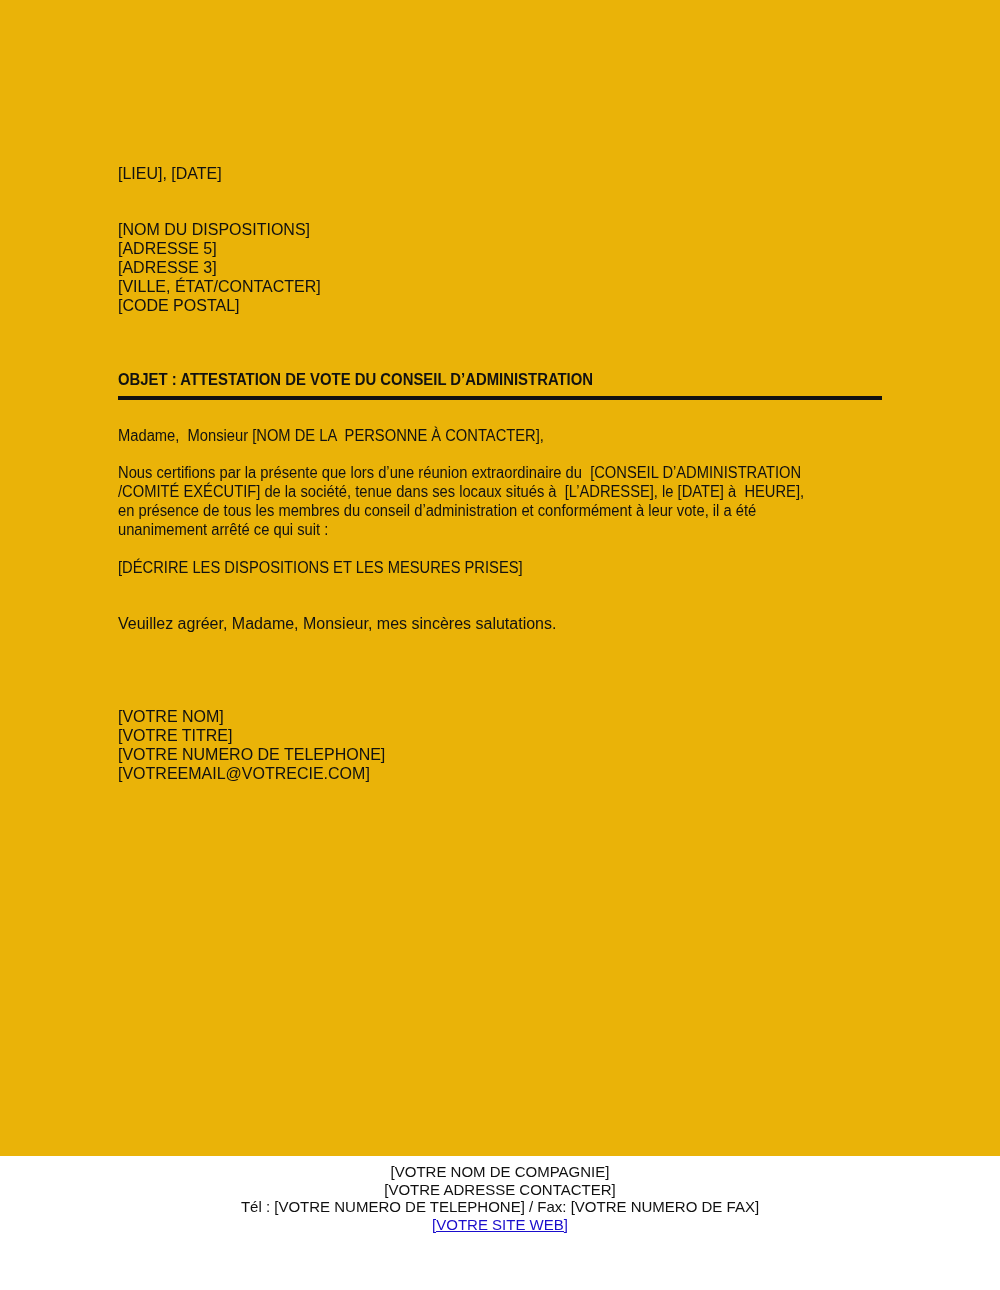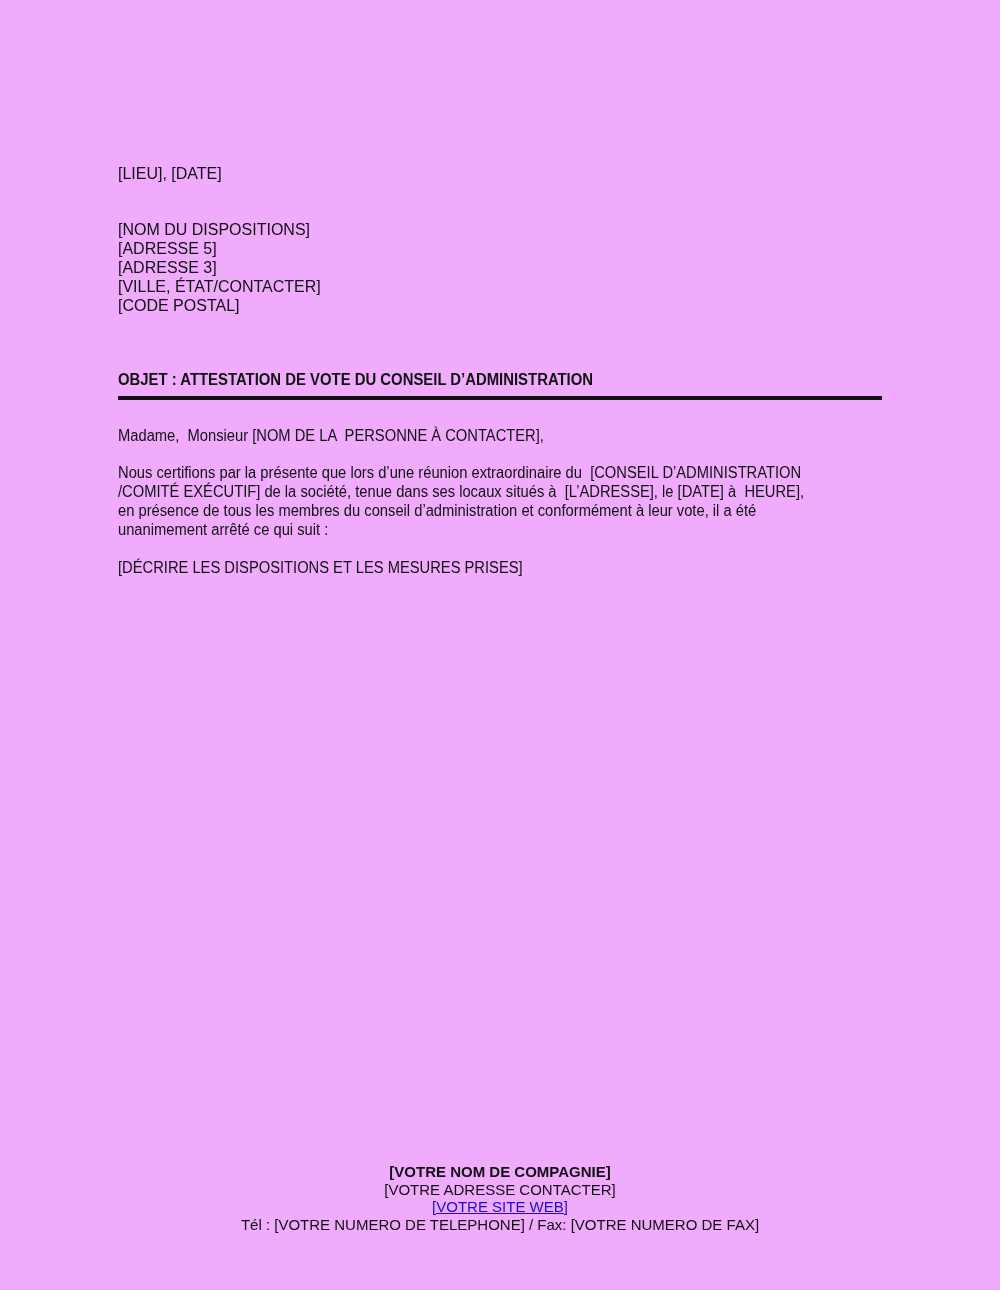--- a/index.html
+++ b/index.html
@@ -12,22 +12,22 @@
       height: 1290px;
       position: relative;
       overflow: hidden;
       font-family: "Liberation Sans", sans-serif;
       color: #111111;
     }
     .page {
       position: absolute;
       left: 0; top: 0;
       width: 1000px;
-      height: 1290px;
-      background: #f0abfc;
+      height: 1156px;
+      background: #eab308;
     }
     .block {
       position: absolute;
       left: 118px;
       font-size: 16px;
       line-height: 19px;
     }
     .line { display: block; white-space: pre; }
     .place-date { top: 164px; }
     .recipient { top: 220px; }
@@ -62,21 +62,21 @@
     .signature { top: 707px; }
     .footer {
       position: absolute;
       left: 0;
       top: 1163px;
       width: 1000px;
       text-align: center;
       font-size: 15px;
       line-height: 17.5px;
     }
-    .footer .company { font-weight: bold; }
+    .footer .company { font-weight: normal; }
     .footer .web {
       color: #1a0dcc;
       text-decoration: underline;
       cursor: pointer;
     }
   </style>
 </head>
 <body>
 
 <div class="page">
@@ -104,22 +104,31 @@
     <span class="line">Nous certifions par la présente que lors d’une réunion extraordinaire du  [CONSEIL D’ADMINISTRATION</span>
     <span class="line">/COMITÉ EXÉCUTIF] de la société, tenue dans ses locaux situés à  [L’ADRESSE], le [DATE] à  HEURE],</span>
     <span class="line">en présence de tous les membres du conseil d’administration et conformément à leur vote, il a été</span>
     <span class="line">unanimement arrêté ce qui suit :</span>
   </div>
 
   <div class="block measures narrow">
     <span class="line">[DÉCRIRE LES DISPOSITIONS ET LES MESURES PRISES]</span>
   </div>
 
+  <div class="block closing">
+    <span class="line">Veuillez agréer, Madame, Monsieur, mes sincères salutations.</span>
+  </div>
 
+  <div class="block signature">
+    <span class="line">[VOTRE NOM]</span>
+    <span class="line">[VOTRE TITRE]</span>
+    <span class="line">[VOTRE NUMERO DE TELEPHONE]</span>
+    <span class="line">[VOTREEMAIL@VOTRECIE.COM]</span>
+  </div>
 
   <div class="footer">
     <div class="company">[VOTRE NOM DE COMPAGNIE]</div>
     <div>[VOTRE ADRESSE CONTACTER]</div>
+    <div>Tél : [VOTRE NUMERO DE TELEPHONE] / Fax: [VOTRE NUMERO DE FAX]</div>
     <div><a class="web">[VOTRE SITE WEB]</a></div>
-    <div>Tél : [VOTRE NUMERO DE TELEPHONE] / Fax: [VOTRE NUMERO DE FAX]</div>
   </div>
 
 </div>
 
 </body></html>

